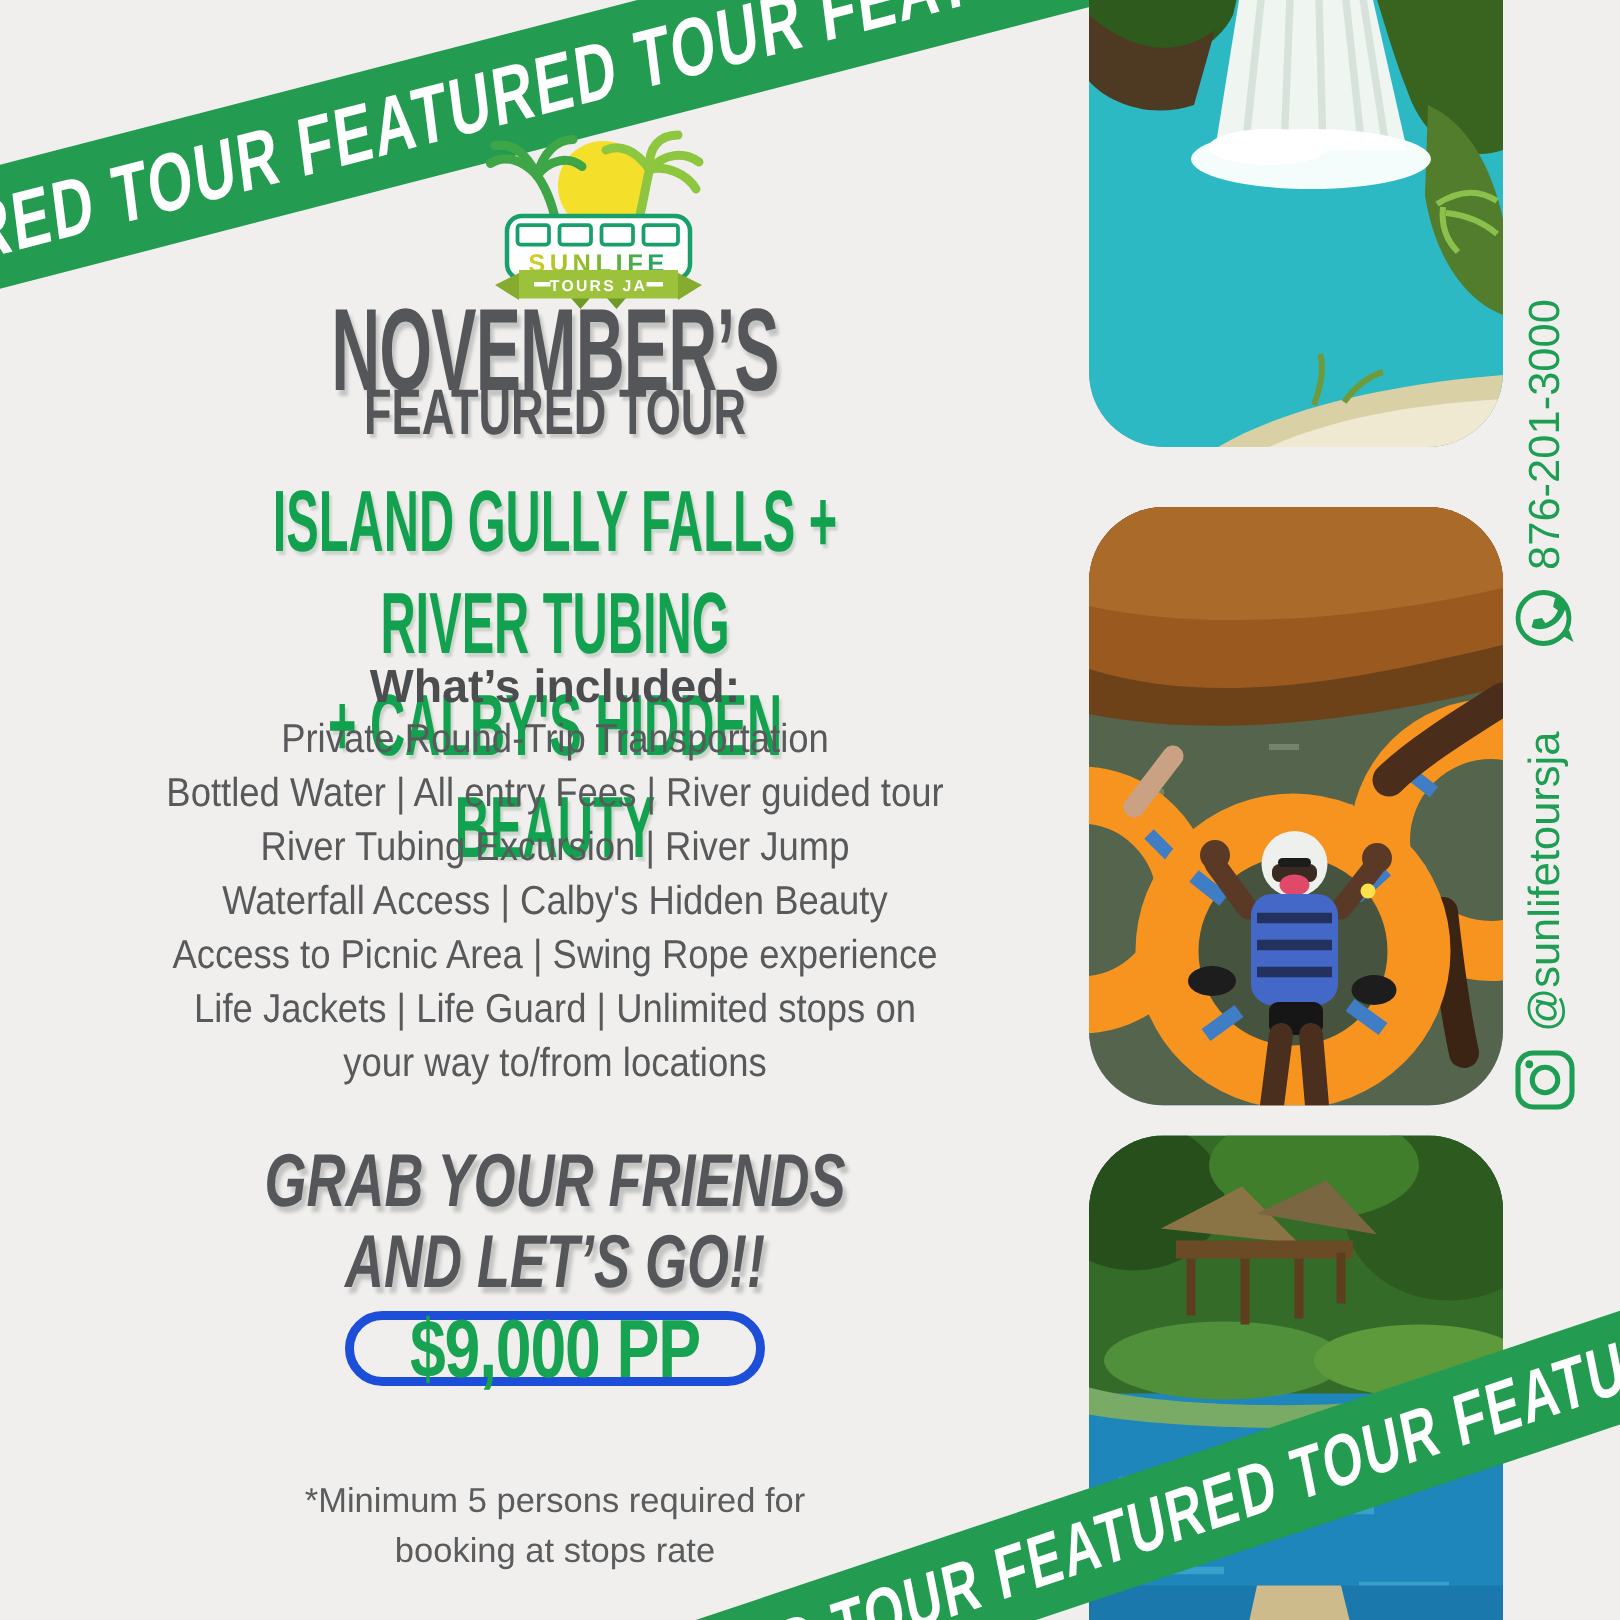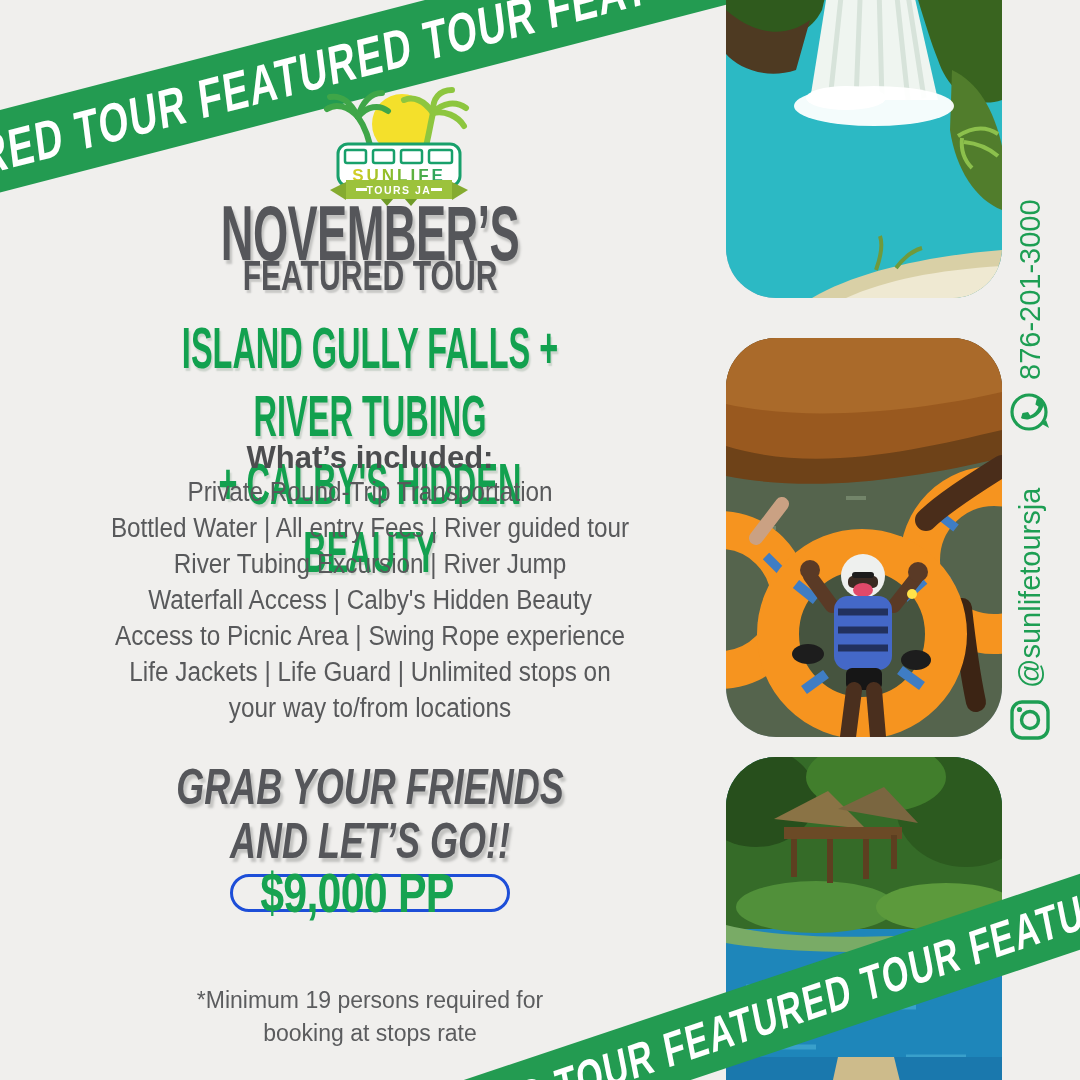--- a/index.html
+++ b/index.html
@@ -63,22 +63,22 @@
     transform:scaleX(.90); transform-origin:50% 0;
   }
   .cta {
     position:absolute; left:0; top:760px; width:740px;
     font-size:50px; font-weight:700; font-style:italic; color:#55565a;
     line-height:1.08; transform:scaleX(.72); transform-origin:50% 50%;
     text-shadow:4px 4px 3px #c3c3c1;
   }
   .price-pill {
     position:absolute; left:50%; top:874px; transform:translateX(-50%);
-    width:280px; height:38px; border:3px solid #1d4ed8; border-radius:27px;
-    display:flex; align-items:center; 
+    width:280px; height:50px; border:6px solid #1d4ed8; border-radius:27px;
+    display:flex; align-items:center; justify-content:center;
   }
   .price-pill .ptxt {
     font-size:55px; font-weight:700; color:#17a351; line-height:1;
     transform:scaleX(.78); transform-origin:50% 50%; letter-spacing:-1px;
   }
   .disclaimer {
     position:absolute; left:0; top:984px; width:740px;
     font-size:23px; color:#5b5c5e; line-height:1.42;
   }
 
@@ -274,21 +274,21 @@
     <div class="cta">
       <div>GRAB YOUR FRIENDS</div>
       <div>AND LET’S GO!!</div>
     </div>
 
     <div class="price-pill">
       <span class="ptxt">$9,000 PP</span>
     </div>
 
     <div class="disclaimer">
-      <div>*Minimum 19 persons required for</div>
+      <div>*Minimum 5 persons required for</div>
       <div>booking at stops rate</div>
     </div>
   </div>
 
   <div class="contact" id="contact-phone">
     <svg width="44" height="44" viewBox="0 0 44 44">
       <circle cx="22" cy="21" r="17" fill="none" stroke="#1d9e53" stroke-width="3.2"></circle>
       <path d="M10 34 L6 41 L14 38 Z" fill="#1d9e53"></path>
       <path d="M16 13 l5 1.5 1 5.5 -3.4 2.2 c1.4 4 4.6 7 8.6 8.4 l2.2 -3.2 5.4 1.2 1 4.6 c-1.2 2 -3.2 3 -5.4 2.8 -8.4 -1.4 -14.6 -7.6 -15.8 -16 -0.2 -2.4 0.2 -5 1.4 -7 z" fill="#1d9e53"></path>
     </svg>

